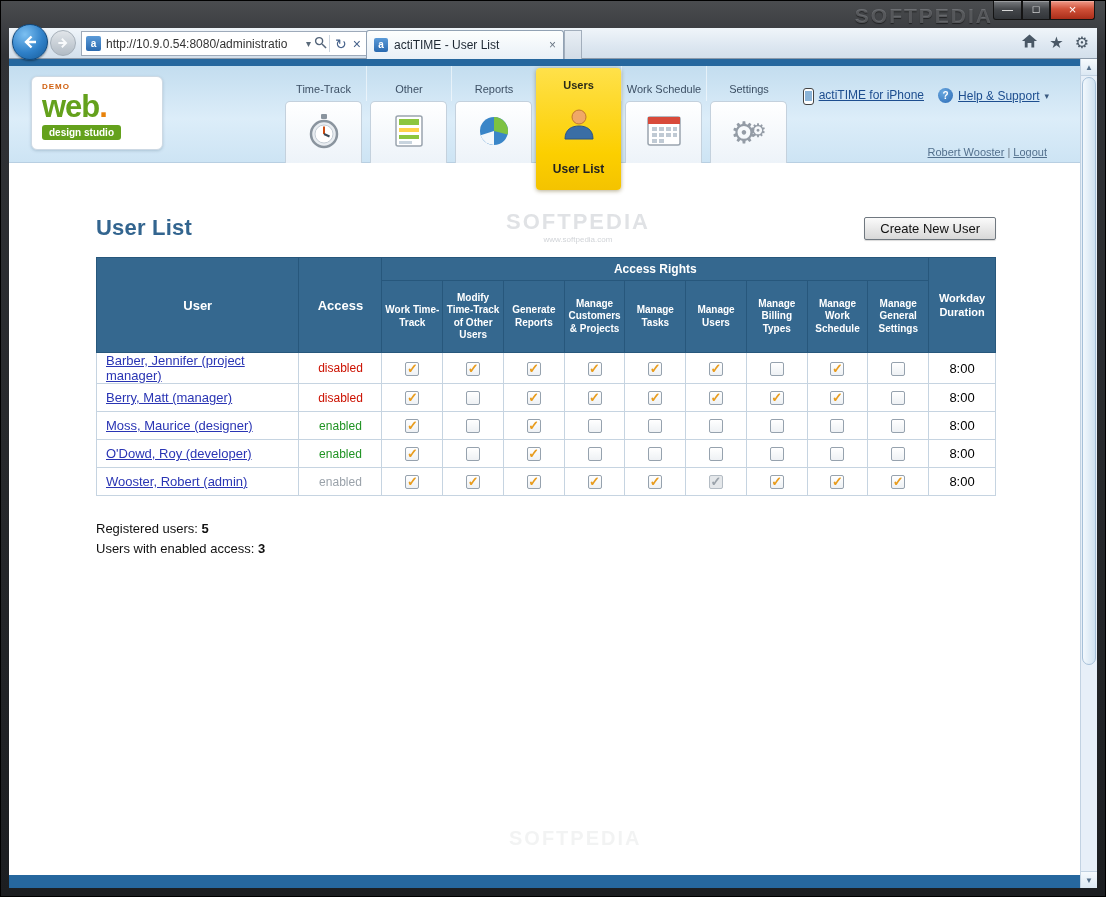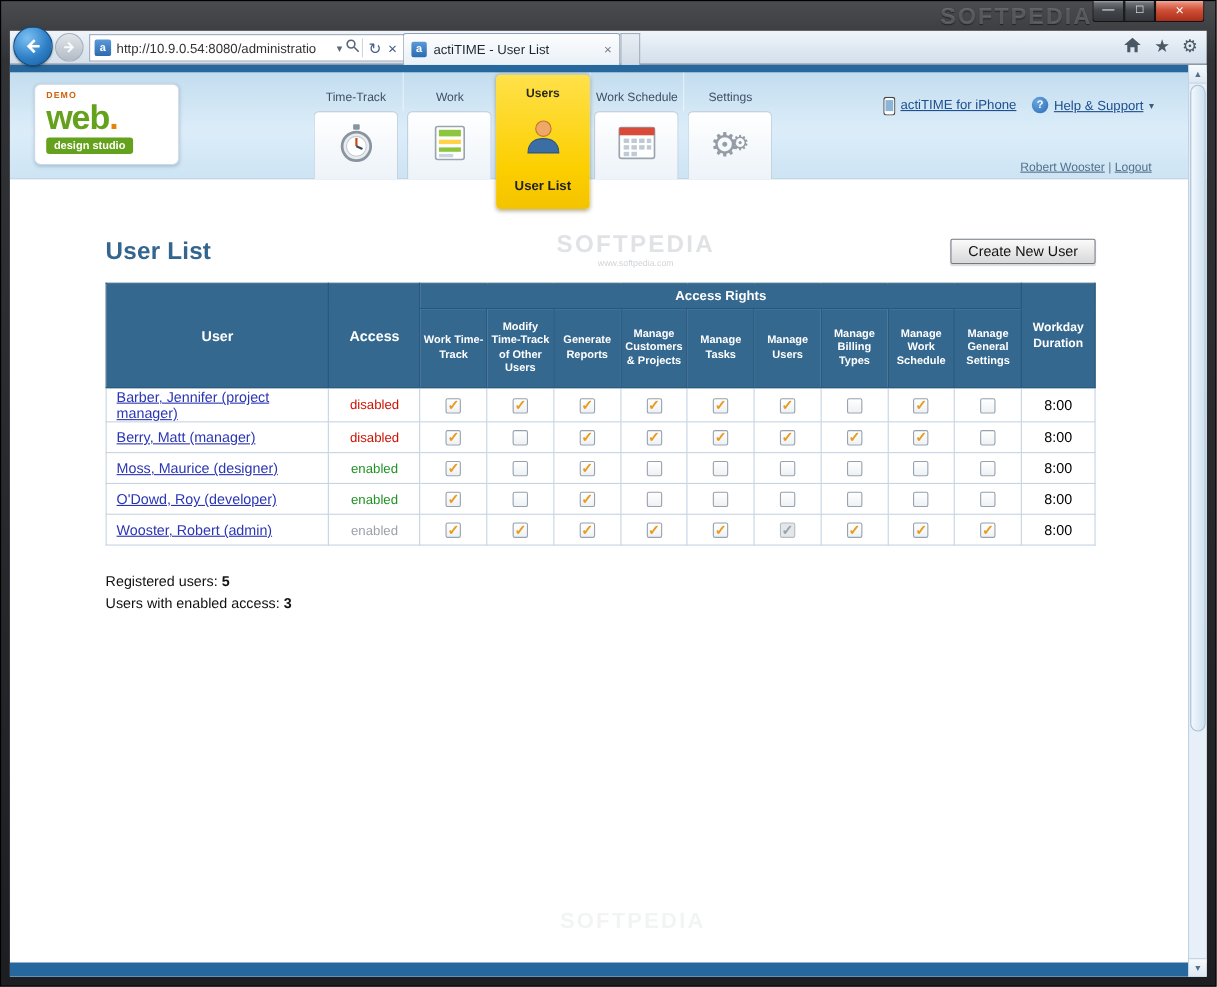--- a/index.html
+++ b/index.html
@@ -222,29 +222,41 @@
                 <rect x="16" y="2" width="6" height="5" rx="1" fill="#8a949e"></rect>
                 <circle cx="19" cy="22" r="13" fill="#e9edf1" stroke="#8a949e" stroke-width="2.5"></circle>
                 <circle cx="19" cy="22" r="9" fill="#fff" stroke="#c4ccd4" stroke-width="1"></circle>
                 <line x1="19" y1="22" x2="19" y2="14.5" stroke="#cc4a10" stroke-width="2"></line>
                 <line x1="19" y1="22" x2="24.5" y2="24.5" stroke="#3a4a58" stroke-width="2"></line>
               </svg>
             </span>
           </div>
         </div>
         <div class="nav-item">
-          <div class="nav-label">Work</div>
+          <div class="nav-label">Other</div>
           <div class="nav-iconbox">
             <span>
               <svg width="34" height="36" viewBox="0 0 34 36">
                 <rect x="4" y="3" width="26" height="30" rx="2" fill="#fff" stroke="#9aa4ae" stroke-width="1.5"></rect>
                 <rect x="7" y="6" width="20" height="6" fill="#8cc63f"></rect>
                 <rect x="7" y="15" width="20" height="4" fill="#ffd24a"></rect>
                 <rect x="7" y="22" width="20" height="4" fill="#8cc63f"></rect>
                 <rect x="7" y="28" width="13" height="3" fill="#c8d4de"></rect>
+              </svg>
+            </span>
+          </div>
+        </div>
+        <div class="nav-item">
+          <div class="nav-label">Reports</div>
+          <div class="nav-iconbox">
+            <span>
+              <svg width="38" height="38" viewBox="0 0 38 38">
+                <circle cx="19" cy="19" r="14" fill="#3a86c8"></circle>
+                <path d="M19 19 L19 5 A14 14 0 0 1 32.6 22.4 Z" fill="#7dc242"></path>
+                <path d="M19 19 L5.6 23.2 A14 14 0 0 0 19 33 Z" fill="#f4f8fb"></path>
               </svg>
             </span>
           </div>
         </div>
         <div class="nav-item active">
           <div class="nav-label">Users</div>
           <div class="nav-iconbox">
             <span>
               <svg width="36" height="36" viewBox="0 0 36 36">
                 <circle cx="18" cy="11" r="7" fill="#f0a868" stroke="#c07830" stroke-width="1"></circle>

